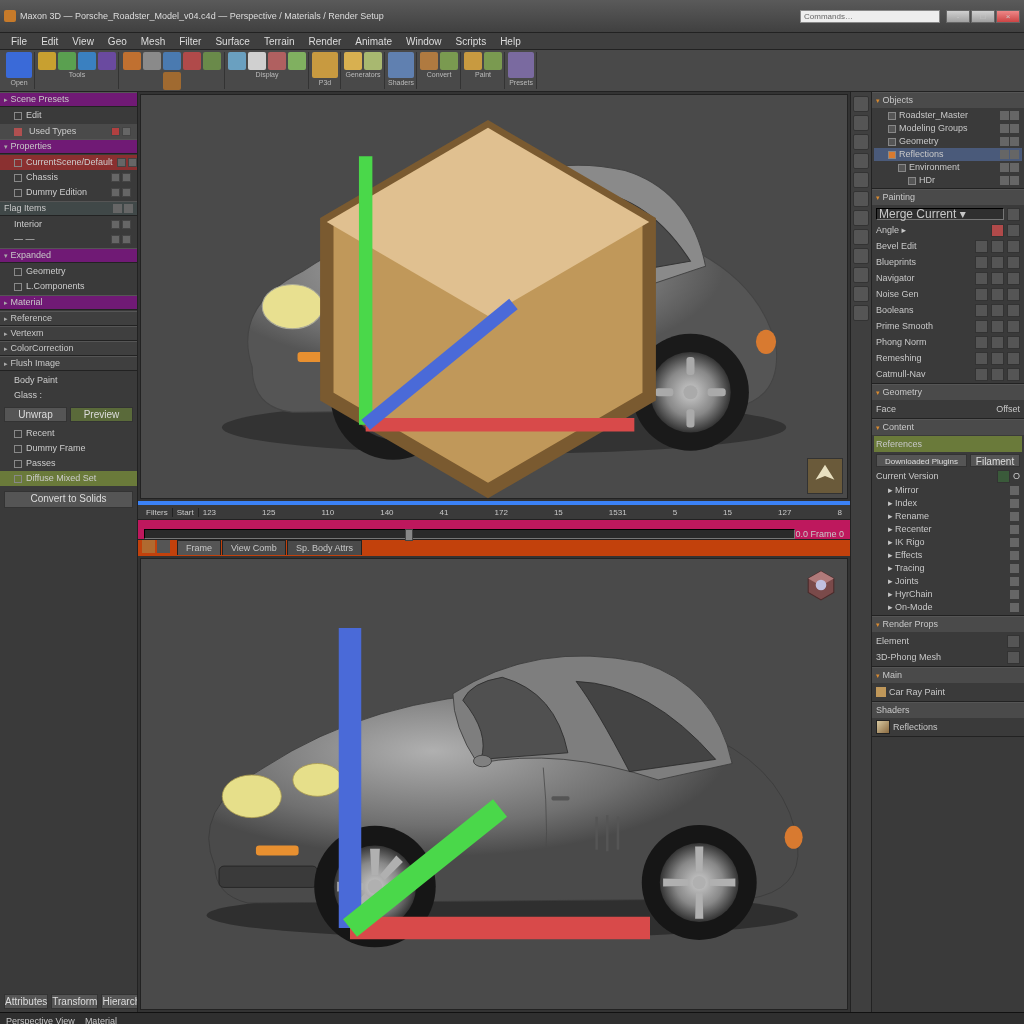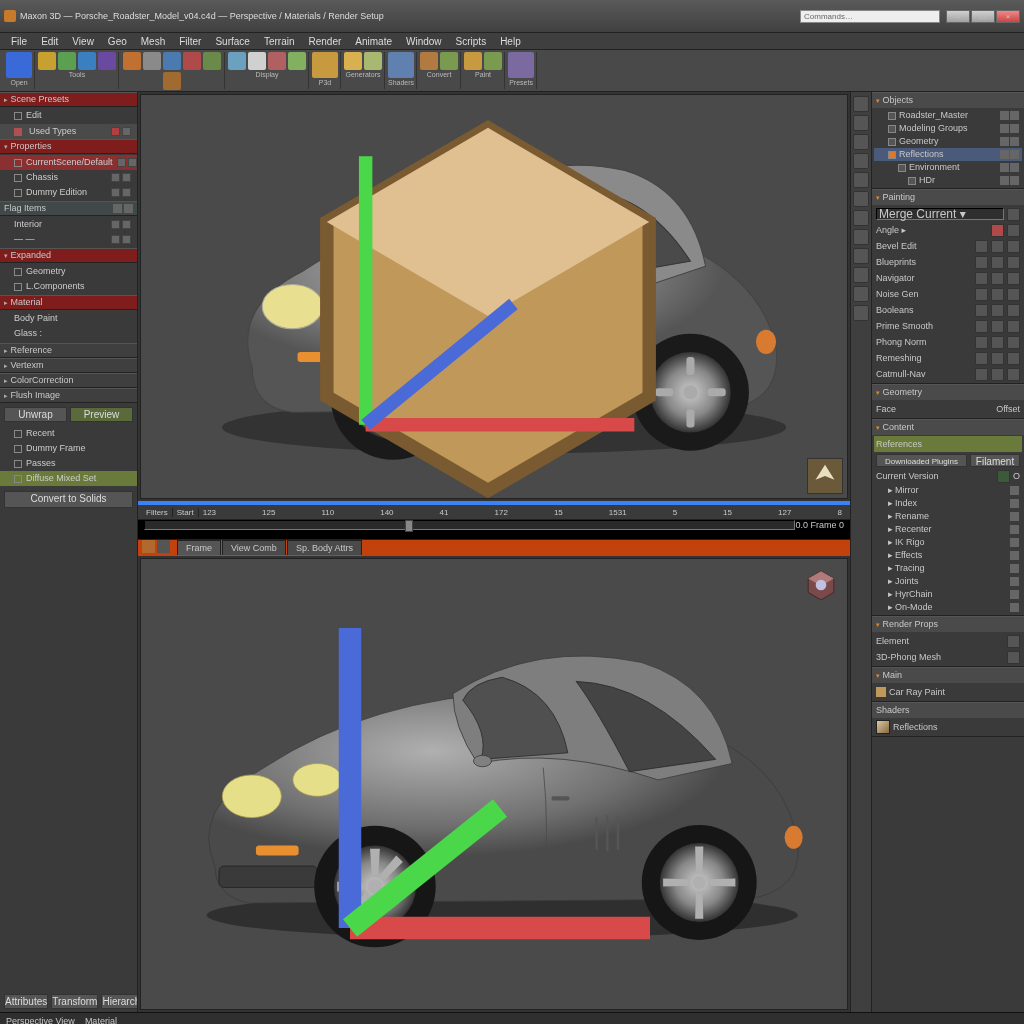--- a/index.html
+++ b/index.html
@@ -14,40 +14,40 @@
   .menubar { height:17px; background:#3f3f3f; display:flex; align-items:center; padding:0 4px; gap:0; border-bottom:1px solid #222;}
   .menubar span { padding:2px 7px; font-size:10px; color:#ddd; }
   .ribbon { height:42px; background:#494949; border-bottom:1px solid #222; display:flex; align-items:center; padding:2px 4px; gap:1px;}
   .ribgrp { display:flex; flex-direction:column; align-items:center; padding:0 2px; height:100%; border-right:1px solid #333;}
   .ribicons { display:flex; gap:2px; flex-wrap:wrap; max-width:100px; justify-content:center;}
   .ribicon { width:18px;height:18px;border-radius:2px;}
   .ribicon.big {width:26px;height:26px;}
   .riblabel { font-size:7px;color:#bbb;margin-top:1px;white-space:nowrap;}
   .mainrow { display:flex; height: 920px; }
   .leftcol { width:138px; background:#3a3a3a; border-right:1px solid #222; display:flex; flex-direction:column; overflow:hidden;}
-  .panel-hdr { height:15px; background:#7f1d1d; border-top:1px solid #555; border-bottom:1px solid #222; padding:0 4px; font-size:9px; line-height:15px; display:flex; align-items:center; gap:3px;}
+  .panel-hdr { height:15px; background:#701a75; border-top:1px solid #555; border-bottom:1px solid #222; padding:0 4px; font-size:9px; line-height:15px; display:flex; align-items:center; gap:3px;}
   .panel-hdr .tri { font-size:7px;color:#aaa;}
   .panel-list { padding:1px 0;}
   .panel-item { height:15px; padding:0 6px 0 14px; font-size:9px; line-height:15px; display:flex; align-items:center; gap:4px; color:#ccc;}
   .panel-item.sel { background:#8a3030;}
   .panel-item.hl { background:#6a7a3a;}
   .panel-item .sq { width:8px;height:8px;border:1px solid #888;flex-shrink:0;}
   .panel-item .end { margin-left:auto; display:flex; gap:2px;}
   .panel-item .end i { width:9px;height:9px;background:#666;border:1px solid #444;}
   .btnrow { display:flex; gap:3px; padding:3px 4px;}
   .btn { flex:1; height:15px; background:#555; border:1px solid #333; font-size:10px; text-align:center; line-height:13px; color:#ddd;}
   .centercol { flex:1; display:flex; flex-direction:column; background:#333;}
   .viewport { flex:1; background:#4a4a4a; position:relative; margin:2px; border:1px solid #222;}
   .viewport svg { width:100%; height:100%; display:block;}
   .vcube { position:absolute; top:6px; right:6px; width:28px;height:28px;}
   .axistripod { position:absolute; bottom:6px; left:6px; width:30px;height:30px;}
   .timelinebar { height:18px; background:#3a3a3a; border-top:4px solid #3b82f6; display:flex; align-items:center; font-size:8px; padding:0 4px; gap:0;}
   .timelinebar .lbl { padding:0 4px; border-right:1px solid #222;}
   .timelinebar .ticks { flex:1; display:flex; justify-content:space-between; padding:0 4px;}
-  .playbar { height:20px; background:#000000; border-top:1px solid #222; display:flex; align-items:flex-start; padding:0 6px; font-size:9px;}
+  .playbar { height:20px; background:#be185d; border-top:1px solid #222; display:flex; align-items:flex-end; padding:0 6px; font-size:9px;}
   .playbar .slider { flex:1; height:10px; background:#2a2a2a; border:1px inset #222; position:relative;}
   .playbar .slider .knob { position:absolute; left:40%; top:-1px; width:8px;height:12px;background:#888;border:1px solid #444;}
   .tabstrip { height:17px; background:#c2410c; border-top:1px solid #222; display:flex; align-items:flex-start; gap:1px; padding:0 4px;}
   .tab { padding:2px 8px; font-size:9px; background:#4a4a4a; border:1px solid #222; border-bottom:none;}
   .tab.active { background:#555;}
   .midstrip { width:22px; background:#3f3f3f; border-left:1px solid #222; border-right:1px solid #222; display:flex; flex-direction:column; align-items:center; padding-top:4px; gap:3px;}
   .midstrip i { width:16px;height:16px;background:#555;border:1px solid #333;border-radius:2px;}
   .rightcol { width:152px; background:#3a3a3a; display:flex; flex-direction:column; overflow:hidden;}
   .rp-section { border-top:1px solid #555; border-bottom:1px solid #222;}
   .rp-hdr { height:15px; background:#4a4a4a; padding:0 4px; font-size:9px; line-height:15px; display:flex; align-items:center; gap:3px;}
@@ -267,46 +267,46 @@
         <div class="panel-item">
           <span class="sq"></span>
           <span>L.Components</span>
         </div>
       </div>
 
     <div class="panel-hdr">
         <span class="tri">▸</span>
         <span>Material</span>
       </div>
-    <div class="panel-list" id="left-mat">
-        <div class="panel-item">
-          <span>Body Paint</span>
-        </div>
-        <div class="panel-item">
-          <span>Glass :</span>
-        </div>
-      </div>
-
     <div class="panel-list" id="left-extras">
         <div class="panel-hdr" style="background: rgb(63, 63, 63);">
           <span class="tri">▸</span>
           <span>Reference</span>
         </div>
         <div class="panel-hdr" style="background: rgb(63, 63, 63);">
           <span class="tri">▸</span>
           <span>Vertexm</span>
           <span class="end" style="margin-left:auto;"><i style="width:9px;height:9px;background:#666;"></i></span>
         </div>
         <div class="panel-hdr" style="background: rgb(63, 63, 63);">
           <span class="tri">▸</span>
           <span>ColorCorrection</span>
         </div>
         <div class="panel-hdr" style="background: rgb(63, 63, 63);">
           <span class="tri">▸</span>
           <span>Flush Image</span>
+        </div>
+      </div>
+
+    <div class="panel-list" id="left-mat">
+        <div class="panel-item">
+          <span>Body Paint</span>
+        </div>
+        <div class="panel-item">
+          <span>Glass :</span>
         </div>
       </div>
 
     <div class="btnrow">
       <div class="btn">Unwrap</div>
       <div class="btn" style="background:#5a6a3a;">Preview</div>
     </div>
 
     <div class="panel-list" id="left-low">
         <div class="panel-item">

